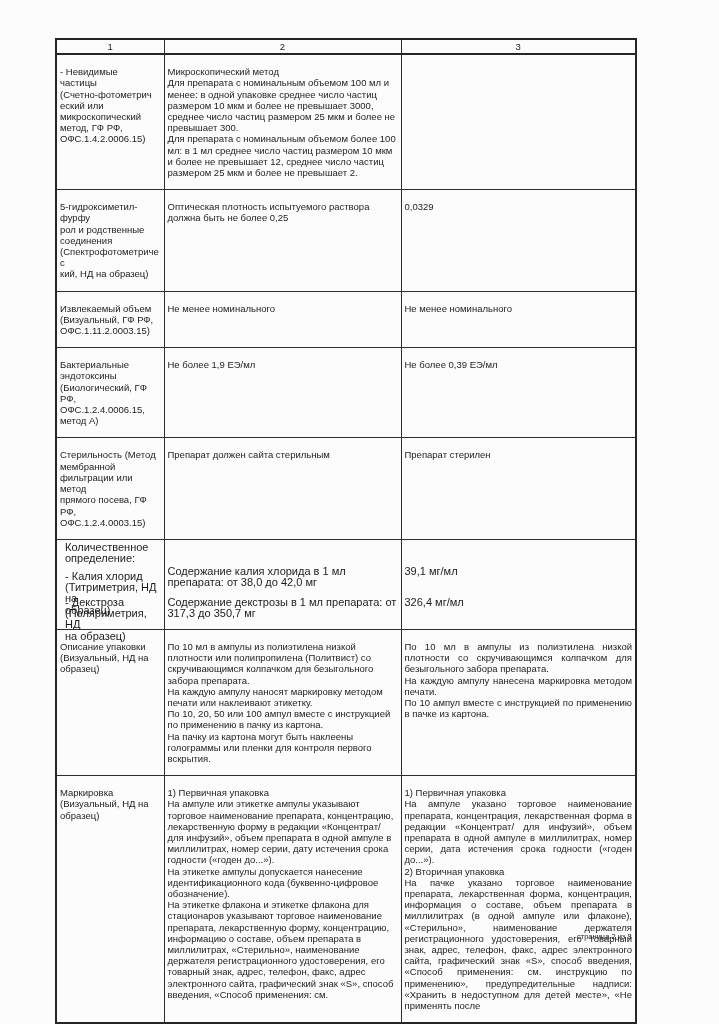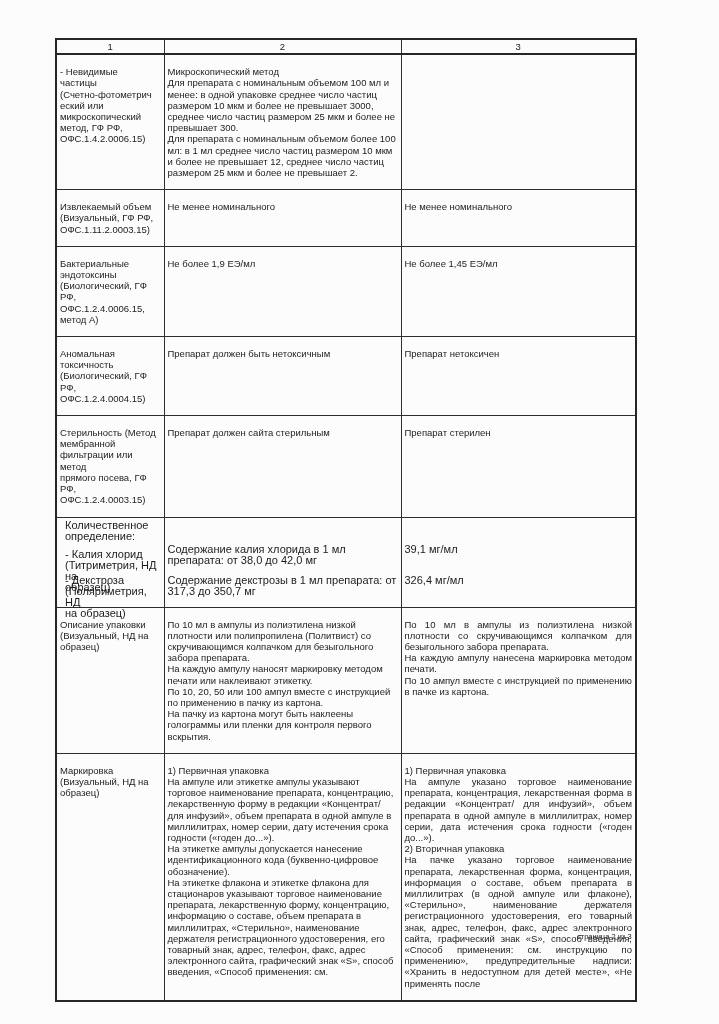--- a/index.html
+++ b/index.html
@@ -88,43 +88,44 @@
 (Счетно-фотометрич
 еский или
 микроскопический
 метод, ГФ РФ,
 ОФС.1.4.2.0006.15)</td>
         <td>Микроскопический метод
 Для препарата с номинальным объемом 100 мл и менее: в одной упаковке среднее число частиц размером 10 мкм и более не превышает 3000, среднее число частиц размером 25 мкм и более не превышает 300.
 Для препарата с номинальным объемом более 100 мл: в 1 мл среднее число частиц размером 10 мкм и более не превышает 12, среднее число частиц размером 25 мкм и более не превышает 2.</td>
         <td></td>
       </tr>
+      <tr style="height:60px">
+        <td>5-гидроксиметил-фурфу
+рол и родственные
+соединения
+(Спектрофотометричес
+кий, НД на образец)</td>
+        <td>Оптическая плотность испытуемого раствора должна быть не более 0,25</td>
+        <td>0,0329</td>
+      </tr>
       <tr style="height:40px">
         <td>Извлекаемый объем
 (Визуальный, ГФ РФ,
 ОФС.1.11.2.0003.15)</td>
         <td>Не менее номинального</td>
         <td>Не менее номинального</td>
       </tr>
       <tr style="height:59px">
         <td>Бактериальные
 эндотоксины
 (Биологический, ГФ РФ,
 ОФС.1.2.4.0006.15,
 метод А)</td>
         <td>Не более 1,9 ЕЭ/мл</td>
-        <td>Не более 1,45 ЕЭ/мл</td>
-      </tr>
-      <tr style="height:45px">
-        <td>Аномальная
-токсичность
-(Биологический, ГФ РФ,
-ОФС.1.2.4.0004.15)</td>
-        <td>Препарат должен быть нетоксичным</td>
-        <td>Препарат нетоксичен</td>
+        <td>Не более 0,39 ЕЭ/мл</td>
       </tr>
       <tr style="height:56px">
         <td>Стерильность (Метод
 мембранной
 фильтрации или метод
 прямого посева, ГФ РФ,
 ОФС.1.2.4.0003.15)</td>
         <td>Препарат должен сайта стерильным</td>
         <td>Препарат стерилен</td>
       </tr>

